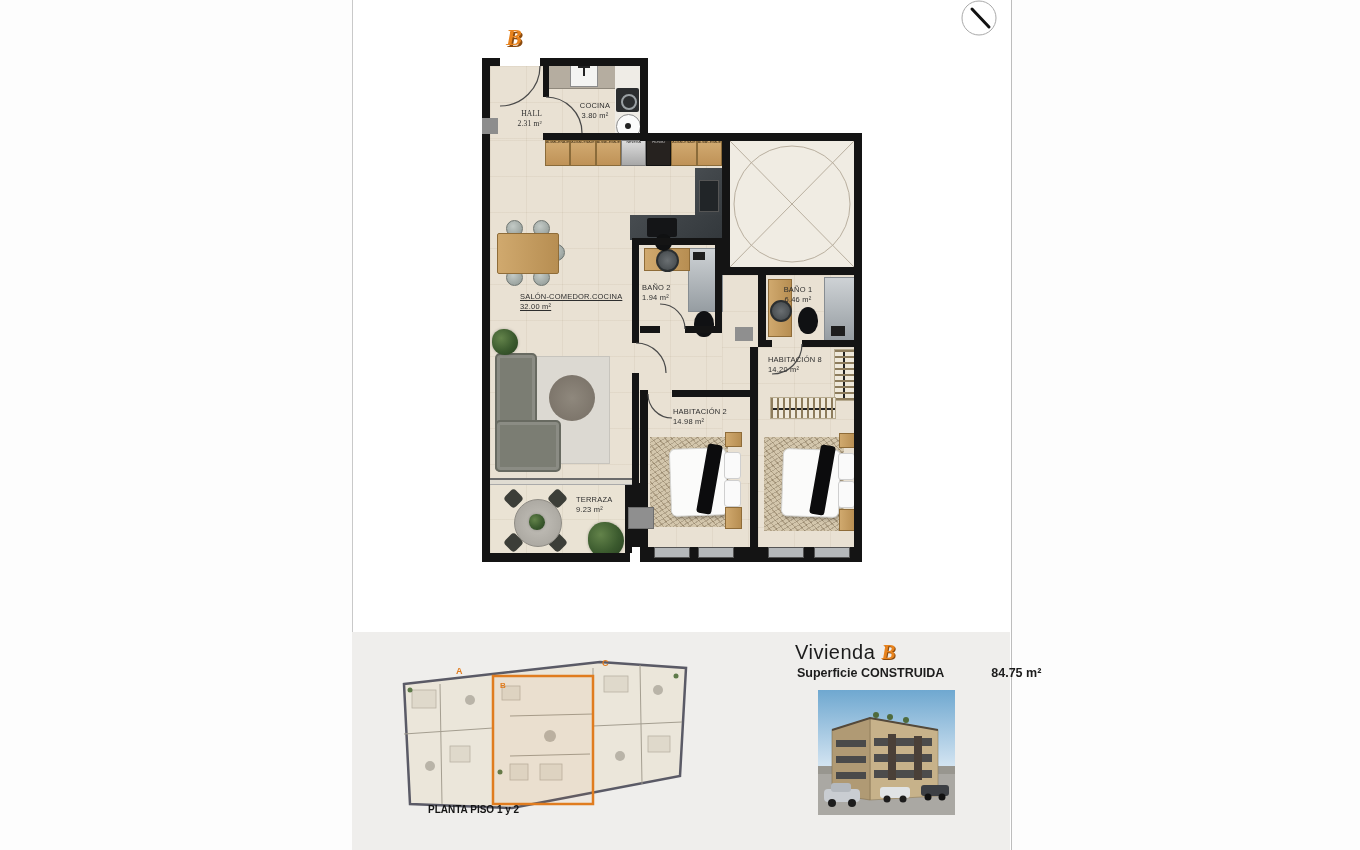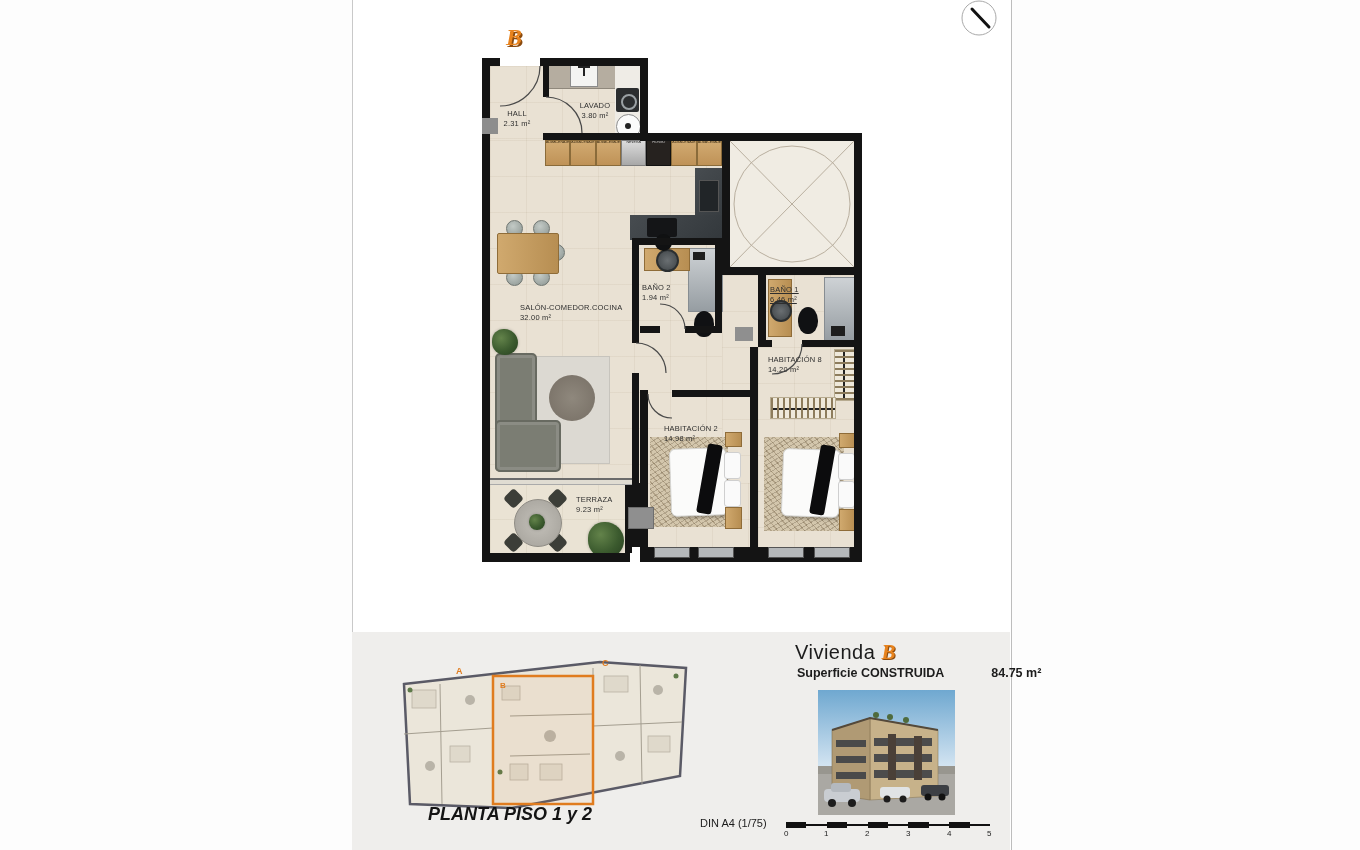--- a/index.html
+++ b/index.html
@@ -215,45 +215,45 @@
       <g fill="none" stroke="#4a4a4a" stroke-width="1.2">
         <path d="M 18 61 A 40 40 0 0 0 58 21"></path>
         <path d="M 64 52 A 36 36 0 0 1 100 88"></path>
         <path d="M 154 298 A 30 30 0 0 1 184 328"></path>
         <path d="M 203 284 A 25 25 0 0 0 178 259"></path>
         <path d="M 320 299 A 30 30 0 0 1 290 329"></path>
         <path d="M 166 349 A 24 24 0 0 0 190 373"></path>
       </g>
     </svg>
 
-    <div class="lbl" style="left:10px;top:64px;width:50px;text-align:center;">
+    <div class="lbl" style="left:10px;top:64px;width:50px;text-align:right;font-family:Liberation Serif, serif;">
       <span>HALL</span><br>
       <span>2.31 m²</span>
     </div>
     <div class="lbl" style="left:85px;top:56px;width:56px;text-align:center;">
-      <span>LAVADO</span><br>
+      <span>COCINA</span><br>
       <span>3.80 m²</span>
     </div>
-    <div class="lbl" style="left:38px;top:258px;">
+    <div class="lbl" style="left:38px;top:247px;text-decoration:underline;">
       <span>SALÓN-COMEDOR.COCINA</span><br>
       <span>32.00 m²</span>
     </div>
     <div class="lbl" style="left:160px;top:238px;width:44px;text-align:left;">
       <span>BAÑO 2</span><br>
       <span>1.94 m²</span>
     </div>
-    <div class="lbl" style="left:288px;top:240px;width:56px;text-decoration:underline;">
+    <div class="lbl" style="left:288px;top:240px;width:56px;text-align:center;">
       <span>BAÑO 1</span><br>
       <span>6.46 m²</span>
     </div>
     <div class="lbl" style="left:286px;top:310px;">
       <span>HABITACIÓN 8</span><br>
       <span>14.20 m²</span>
     </div>
-    <div class="lbl" style="left:182px;top:362px;margin-top:17px;">
+    <div class="lbl" style="left:191px;top:362px;">
       <span>HABITACIÓN 2</span><br>
       <span>14.98 m²</span>
     </div>
     <div class="lbl" style="left:94px;top:450px;">
       <span>TERRAZA</span><br>
       <span>9.23 m²</span>
     </div>
   </div>
 
   <div id="footer-panel"></div>
@@ -291,21 +291,21 @@
         <circle cx="20" cy="34" r="2.5"></circle>
           <circle cx="110" cy="116" r="2.5"></circle>
           <circle cx="286" cy="20" r="2.5"></circle>
       </g>
       <rect x="103" y="20" width="100" height="128" fill="rgba(224,124,31,0.06)" stroke="#e07c1f" stroke-width="2.5"></rect>
       <text x="66" y="18" font-size="9" font-weight="bold" fill="#e07c1f">A</text>
       <text x="110" y="32" font-size="8" font-weight="bold" fill="#e07c1f">B</text>
       <text x="212" y="10" font-size="9" font-weight="bold" fill="#e07c1f">C</text>
     </svg>
   </div>
-  <div class="a cap" style="left:428px;top:804px;font-size:18px;z-index:6;font-style:italic;">PLANTA PISO 1 y 2</div>
+  <div class="a cap" style="left:428px;top:804px;font-size:10px;z-index:6;">PLANTA PISO 1 y 2</div>
 
   <div class="a" style="left:795px;top:640px;z-index:6;font-size:20px;color:#1c1c1c;letter-spacing:.5px;">
     <span>Vivienda</span>
     <span style="font-family:'Liberation Serif',serif;font-weight:bold;font-style:italic;color:#e8831d;font-size:21px;text-shadow:1px 1px 0 #8a4a0e;">B</span>
   </div>
   <div class="a" style="left:797px;top:666px;z-index:6;font-size:12.5px;font-weight:bold;color:#1c1c1c;">
     <span>Superficie CONSTRUIDA</span>
     <span style="margin-left:44px;">84.75 m²</span>
   </div>
 
@@ -349,30 +349,13 @@
         <rect x="62" y="97" width="30" height="11" rx="3" fill="#e0e3e5"></rect>
           <circle cx="69" cy="109" r="3.5" fill="#1d1d1d"></circle>
           <circle cx="85" cy="109" r="3.5" fill="#1d1d1d"></circle>
         <rect x="103" y="95" width="28" height="11" rx="3" fill="#3c3f44"></rect>
           <circle cx="110" cy="107" r="3.5" fill="#111"></circle>
           <circle cx="124" cy="107" r="3.5" fill="#111"></circle>
       </g>
     </svg>
   </div>
 
-  <div class="a" id="scalebar" style="left:700px;top:816px;width:300px;height:26px;z-index:6;">
-    <span class="a" style="left:0;top:1px;font-size:11px;color:#1c1c1c;">DIN A4 (1/75)</span>
-    <div class="a" style="left:86px;top:6px;width:204px;height:6px;">
-      <div class="a" style="left:0;top:2px;width:204px;height:2px;background:#111;"></div>
-      <div class="seg" style="left:0px;top:0;width:20.4px;height:6px;"></div>
-      <div class="seg" style="left:40.8px;top:0;width:20.4px;height:6px;"></div>
-      <div class="seg" style="left:81.6px;top:0;width:20.4px;height:6px;"></div>
-      <div class="seg" style="left:122.4px;top:0;width:20.4px;height:6px;"></div>
-      <div class="seg" style="left:163.2px;top:0;width:20.4px;height:6px;"></div>
-    </div>
-    <span class="tick" style="left:84px;">0</span>
-    <span class="tick" style="left:124px;">1</span>
-    <span class="tick" style="left:165px;">2</span>
-    <span class="tick" style="left:206px;">3</span>
-    <span class="tick" style="left:247px;">4</span>
-    <span class="tick" style="left:287px;">5</span>
-  </div>
 </div>
 
 </body></html>

